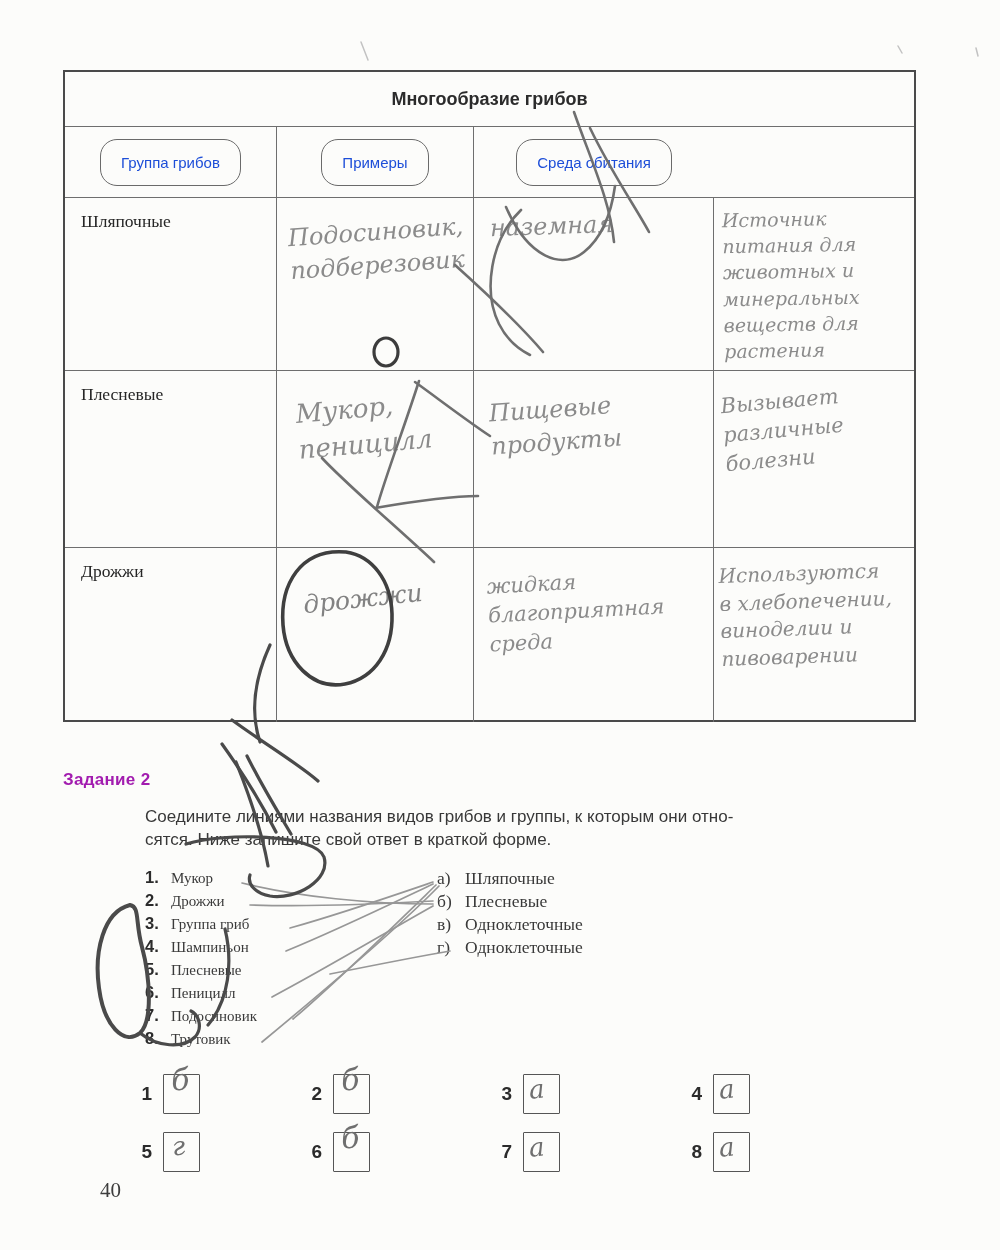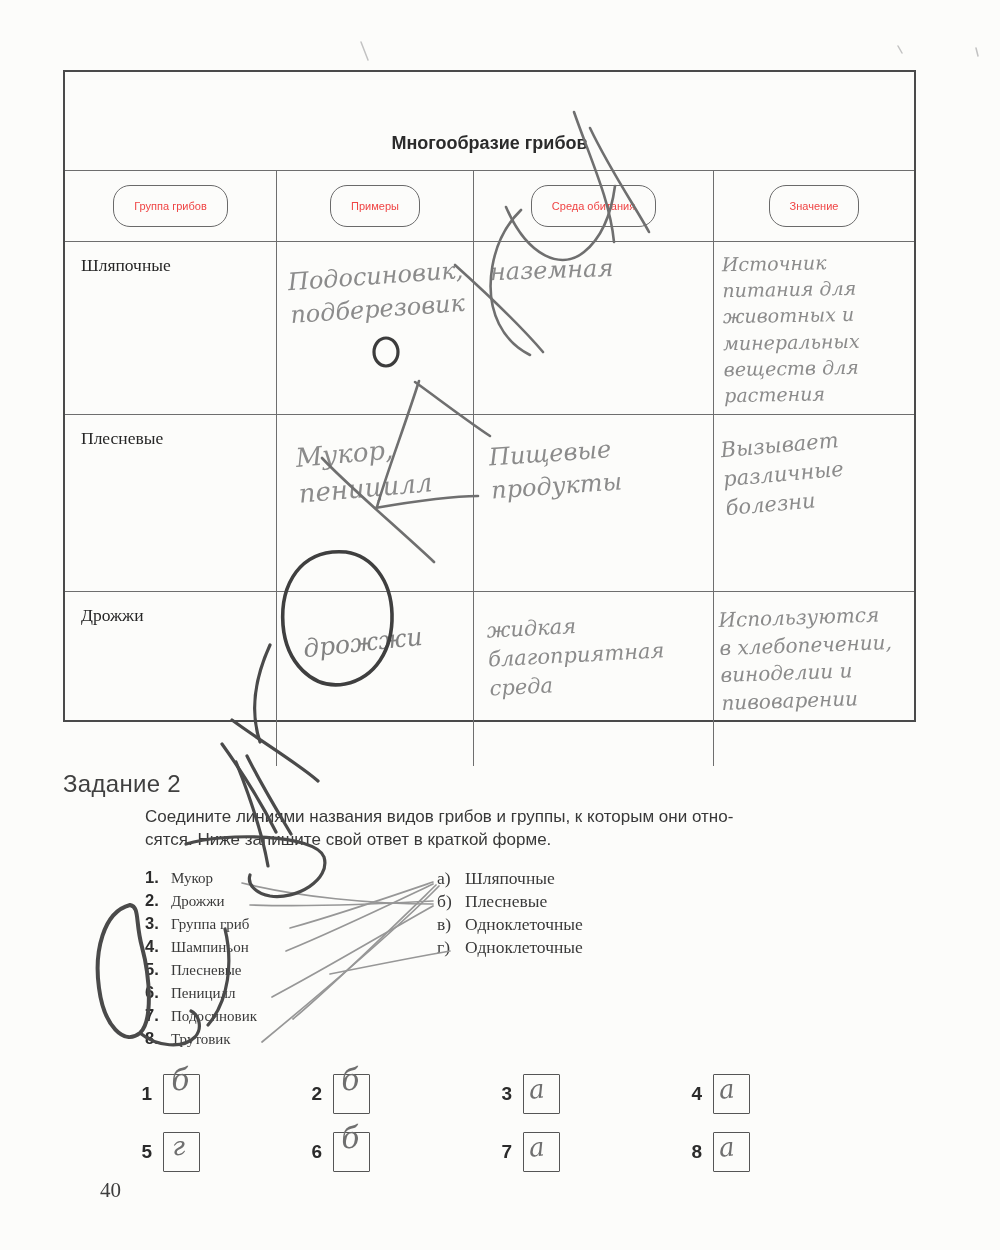--- a/index.html
+++ b/index.html
@@ -9,47 +9,47 @@
     font-family:"Liberation Sans",sans-serif;color:#2e2e2e;
   }
   
   .wtable{
     position:absolute;left:63px;top:70px;width:853px;height:652px;
     border:2px solid #4a4a4a;box-sizing:border-box;background:transparent;
   }
   .t-title{
     height:55px;line-height:55px;text-align:center;
     font-size:18px;font-weight:bold;color:#2b2b2b;
-    border-bottom:1px solid #6e6e6e;box-sizing:border-box;margin-top:44px;
+    border-bottom:1px solid #6e6e6e;box-sizing:border-box;
   }
   .t-grid{display:grid;grid-template-columns:212px 197px 240px auto;box-sizing:border-box;}
   .t-pills{height:71px;border-bottom:1px solid #6e6e6e;}
   .t-row1{height:173px;border-bottom:1px solid #6e6e6e;}
   .t-row2{height:177px;border-bottom:1px solid #6e6e6e;}
   .t-row3{height:174px;}
   .cell{position:relative;border-right:1px solid #6e6e6e;box-sizing:border-box;}
   .cell:last-child{border-right:none;}
   .pill-cell{display:flex;align-items:center;justify-content:center;}
   .pill{
     border:1.5px solid #6a6a6a;border-radius:17px;padding:14px 20px;
-    font-size:11px;color:#ef4444;background:#fcfcfa;white-space:nowrap;
+    font-size:15px;color:#1d4ed8;background:#fcfcfa;white-space:nowrap;
   }
   .group-label{
     padding:13px 0 0 16px;font-family:"Liberation Serif",serif;
     font-size:17.5px;color:#262626;
   }
   .hw{
     position:absolute;white-space:pre-line;
     font-family:"DejaVu Serif",serif;font-style:italic;
     color:#8b8b8b;line-height:1.38;
   }
   
   .t2-heading{
     position:absolute;left:63px;top:770px;
-    font-size:24px;font-weight:normal;color:#404040;letter-spacing:.3px;
+    font-size:17px;font-weight:bold;color:#a21caf;letter-spacing:.3px;
   }
   .t2-instruction{
     position:absolute;left:145px;top:806px;width:770px;
     font-size:17px;line-height:22.5px;color:#383838;white-space:pre-line;
   }
   .t2-list{position:absolute;left:145px;top:868px;}
   .t2-item{height:23px;display:flex;align-items:baseline;}
   .t2-num{font-weight:bold;font-size:16.5px;color:#2b2b2b;width:26px;}
   .t2-name{font-family:"Liberation Serif",serif;font-size:15px;color:#3a3a3a;}
   .t2-options{position:absolute;left:437px;top:868px;}
@@ -87,23 +87,20 @@
     <div class="t-grid t-pills">
       <div class="cell pill-cell">
         <span class="pill">Группа грибов</span>
       </div>
       <div class="cell pill-cell">
         <span class="pill">Примеры</span>
       </div>
       <div class="cell pill-cell">
         <span class="pill">Среда обитания</span>
       </div>
-      <div class="cell pill-cell">
-        <span class="pill">Значение</span>
-      </div>
     </div>
 
     <div class="t-grid t-row1">
       <div class="cell">
         <div class="group-label">Шляпочные</div>
       </div>
       <div class="cell">
         <div class="hw" style="left:12px;top:18px;font-size:24px;transform:rotate(-4deg);">Подосиновик,
 подберезовик</div>
       </div>

